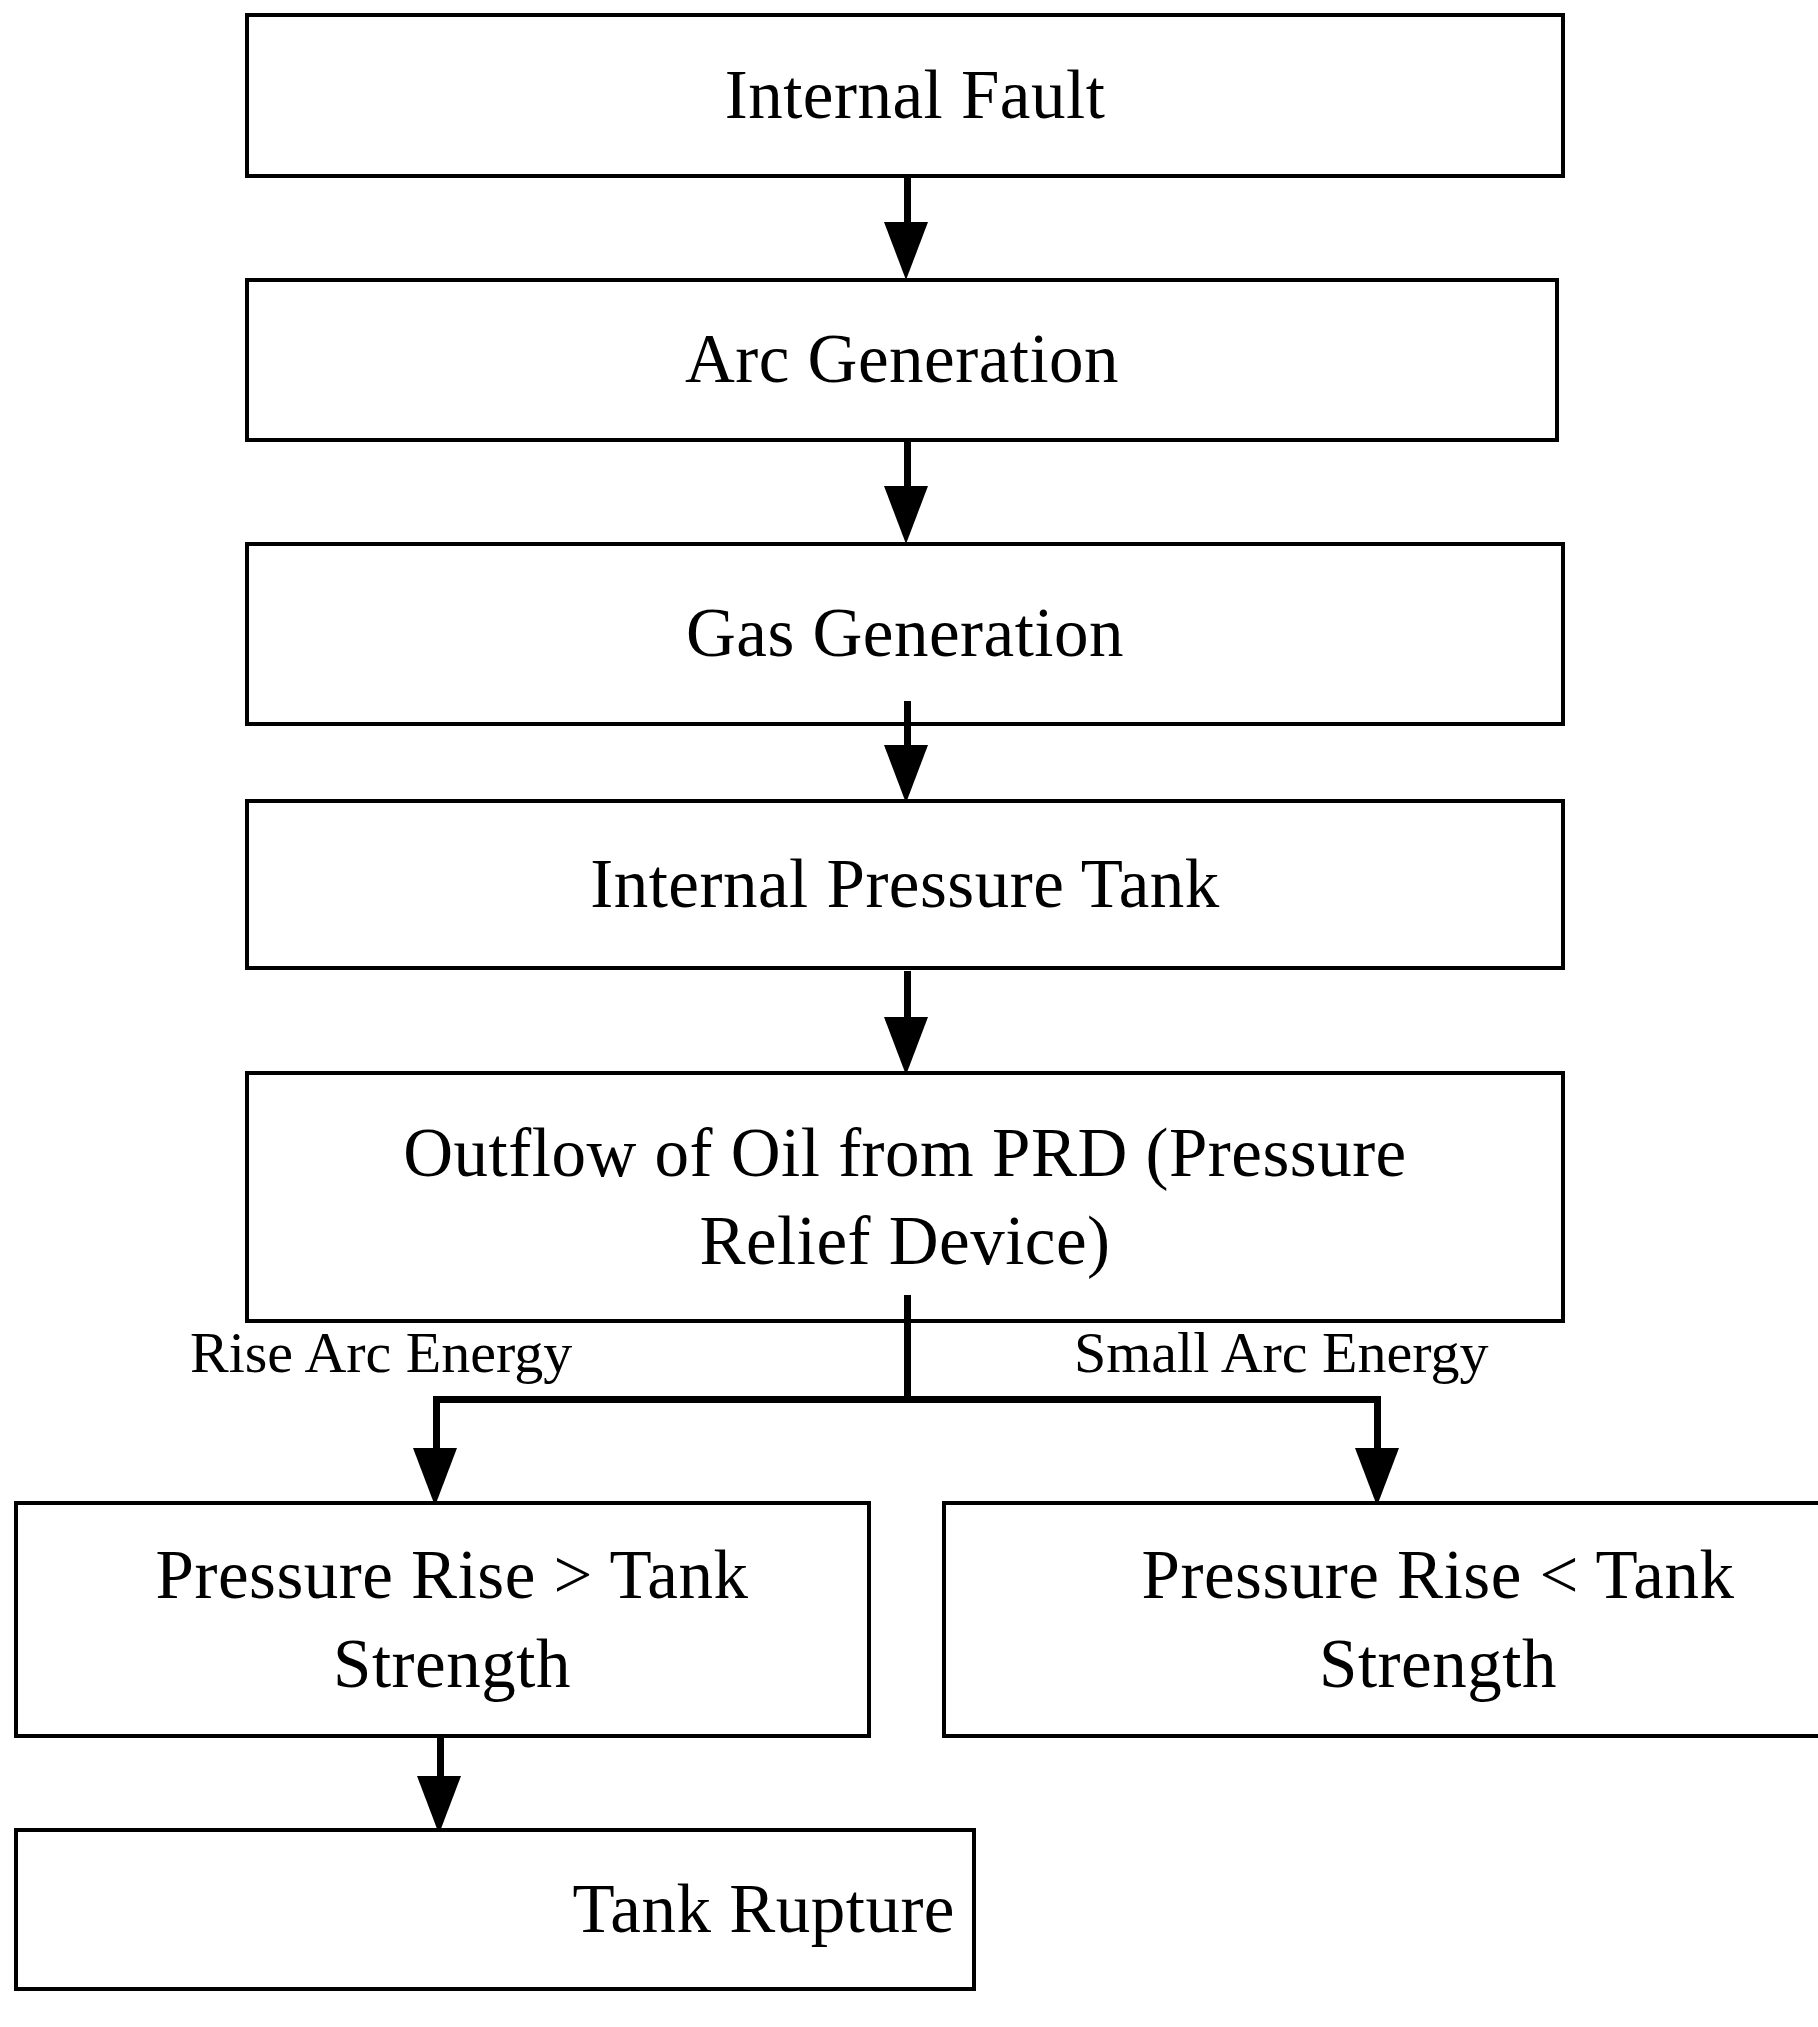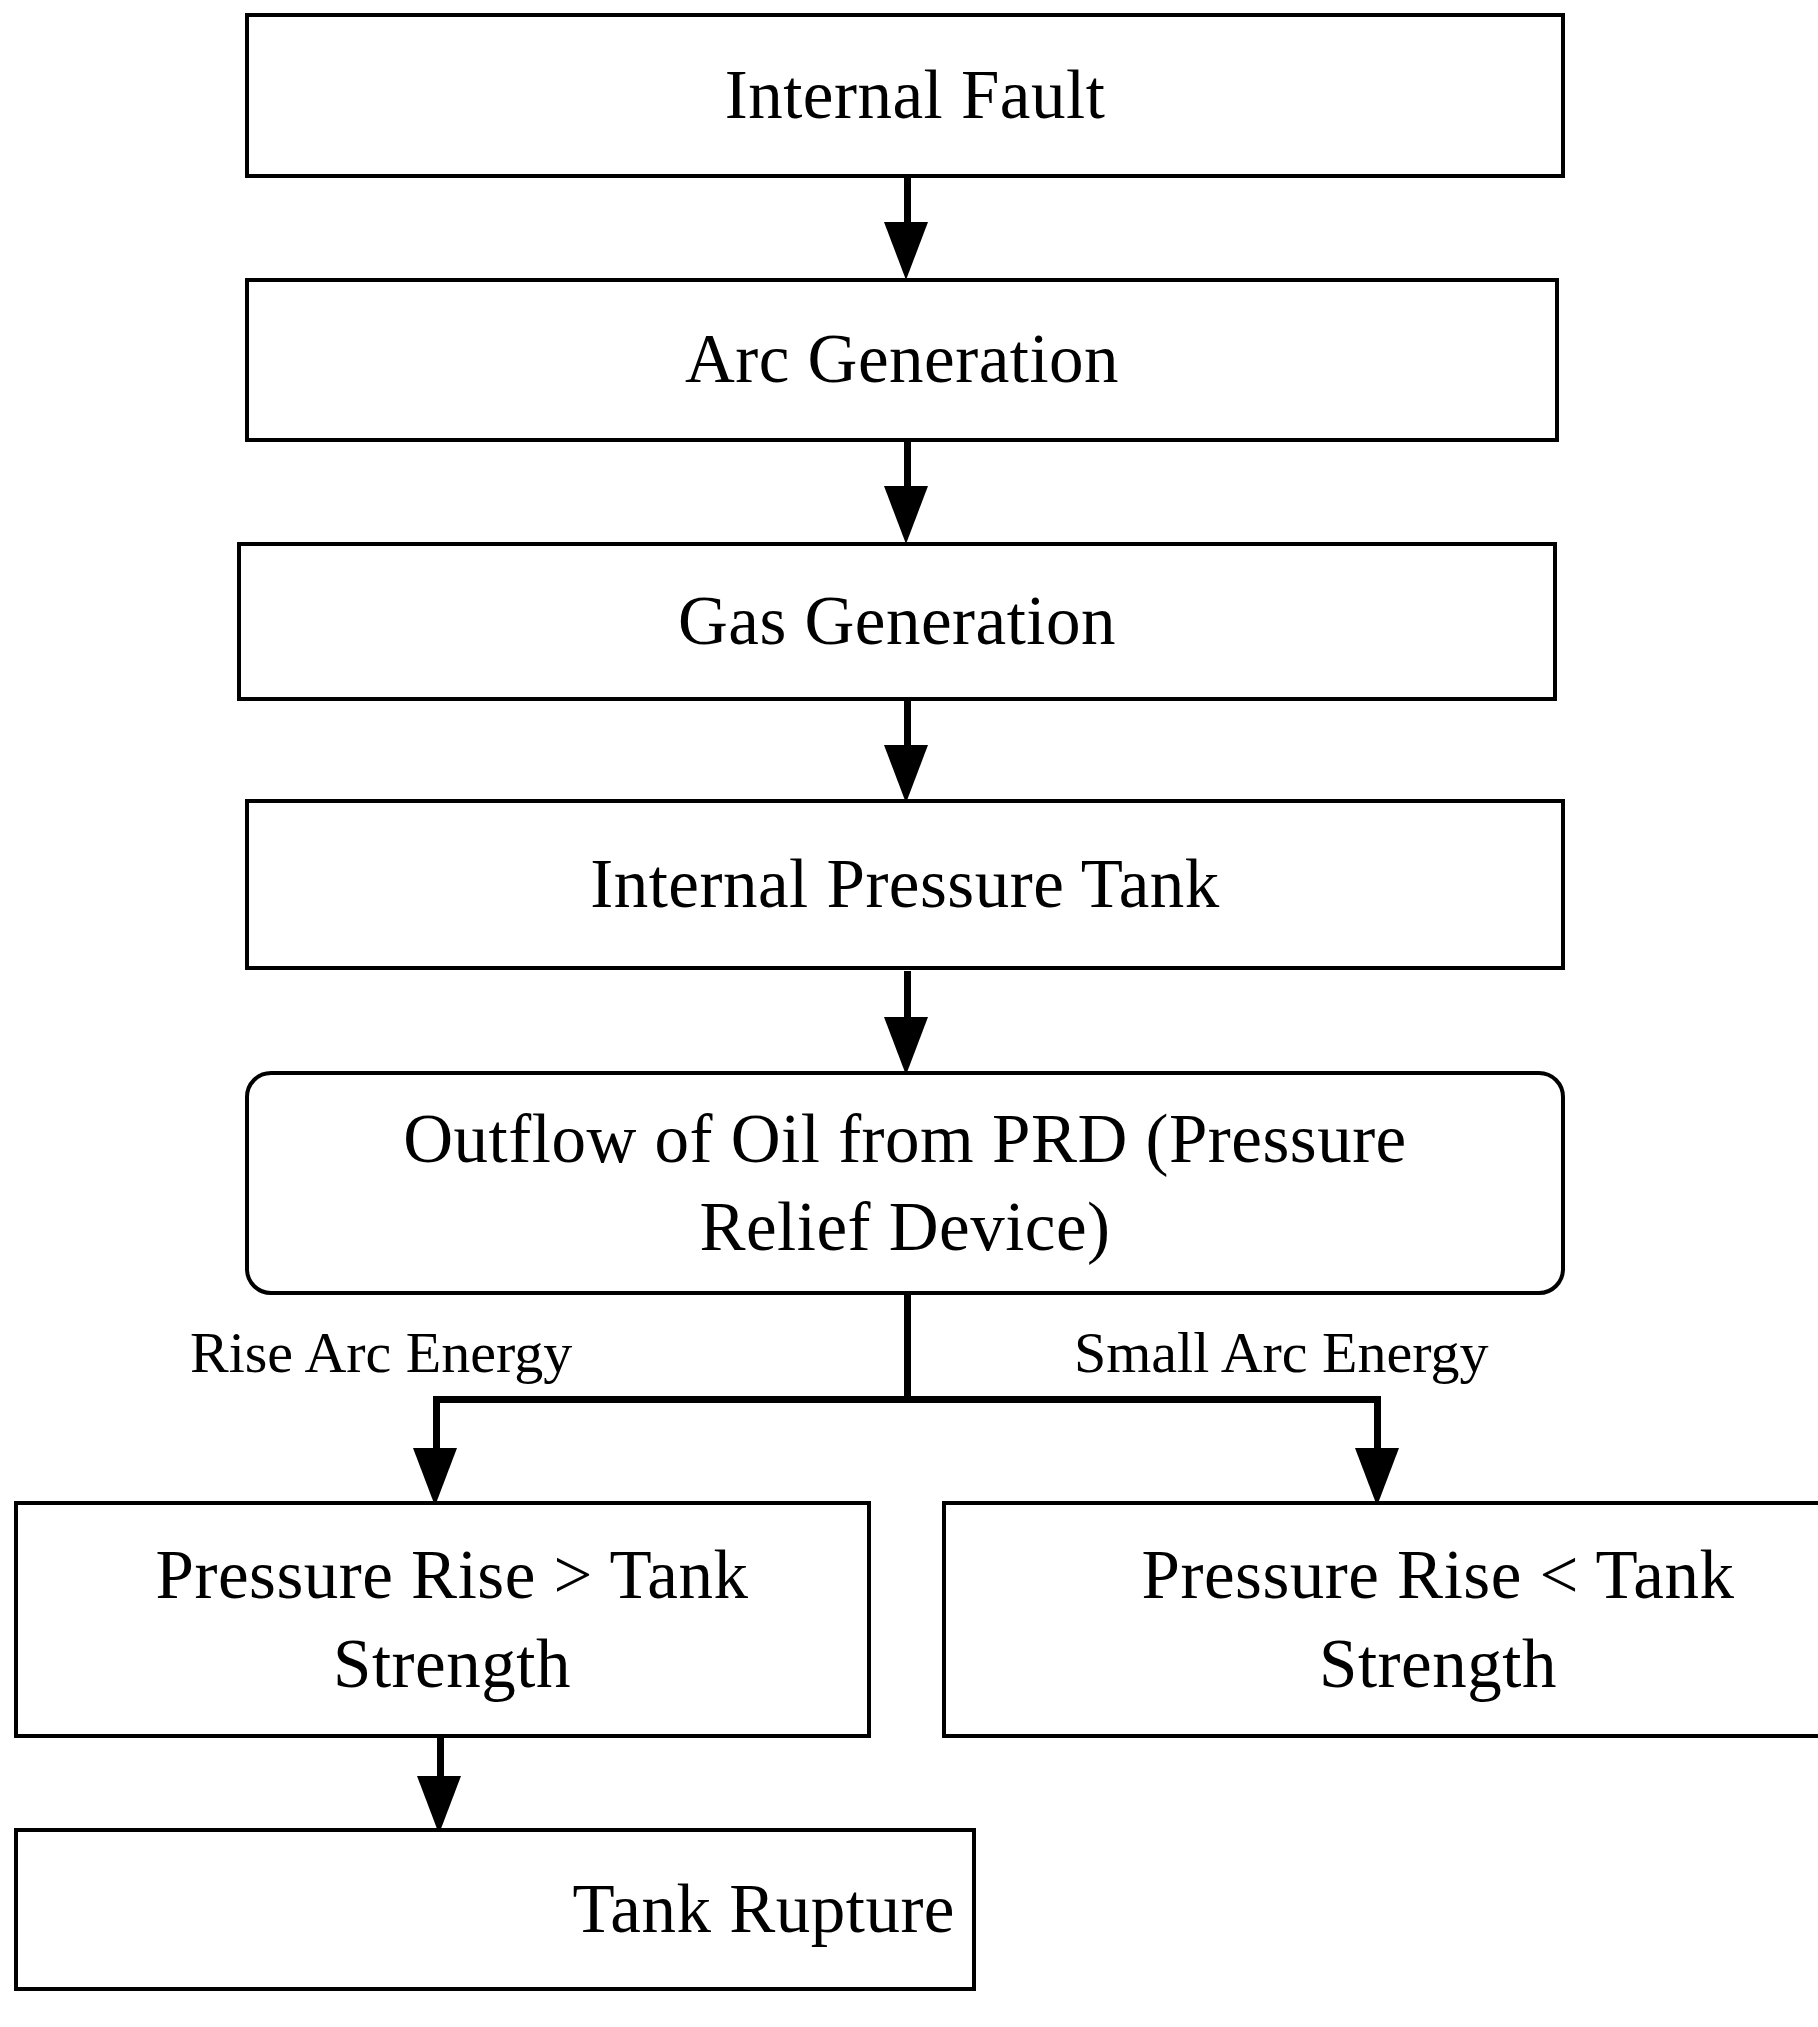--- a/index.html
+++ b/index.html
@@ -79,35 +79,35 @@
   <div class="v-line" style="left:904px; top:178px; height:47px;"></div>
   <div class="arrow-head" style="left:884px; top:222px;"></div>
 
   <div class="node" style="left:245px; top:278px; width:1314px; height:164px;">
     <span class="node-label">Arc Generation</span>
   </div>
 
   <div class="v-line" style="left:904px; top:442px; height:47px;"></div>
   <div class="arrow-head" style="left:884px; top:486px;"></div>
 
-  <div class="node" style="left:237px; top:542px; width:1320px; height:159px;">
+  <div class="node" style="left:245px; top:542px; width:1320px; height:184px;">
     <span class="node-label">Gas Generation</span>
   </div>
 
   <div class="v-line" style="left:904px; top:701px; height:47px;"></div>
   <div class="arrow-head" style="left:884px; top:745px;"></div>
 
   <div class="node" style="left:245px; top:799px; width:1320px; height:171px;">
     <span class="node-label">Internal Pressure Tank</span>
   </div>
 
   <div class="v-line" style="left:904px; top:971px; height:49px;"></div>
   <div class="arrow-head" style="left:884px; top:1017px;"></div>
 
-  <div class="node two-line" style="left:245px; top:1071px; width:1320px; height:224px;border-radius:26px;">
+  <div class="node two-line" style="left:245px; top:1071px; width:1320px; height:252px;">
     <span class="node-label">Outflow of Oil from PRD (Pressure
 Relief Device)</span>
   </div>
 
   <div class="v-line" style="left:904px; top:1295px; height:108px;"></div>
 
   <div class="h-line" style="left:433px; top:1396px; width:948px;"></div>
 
   <div class="v-line" style="left:433px; top:1396px; height:56px;"></div>
   <div class="arrow-head" style="left:413px; top:1448px;"></div>

